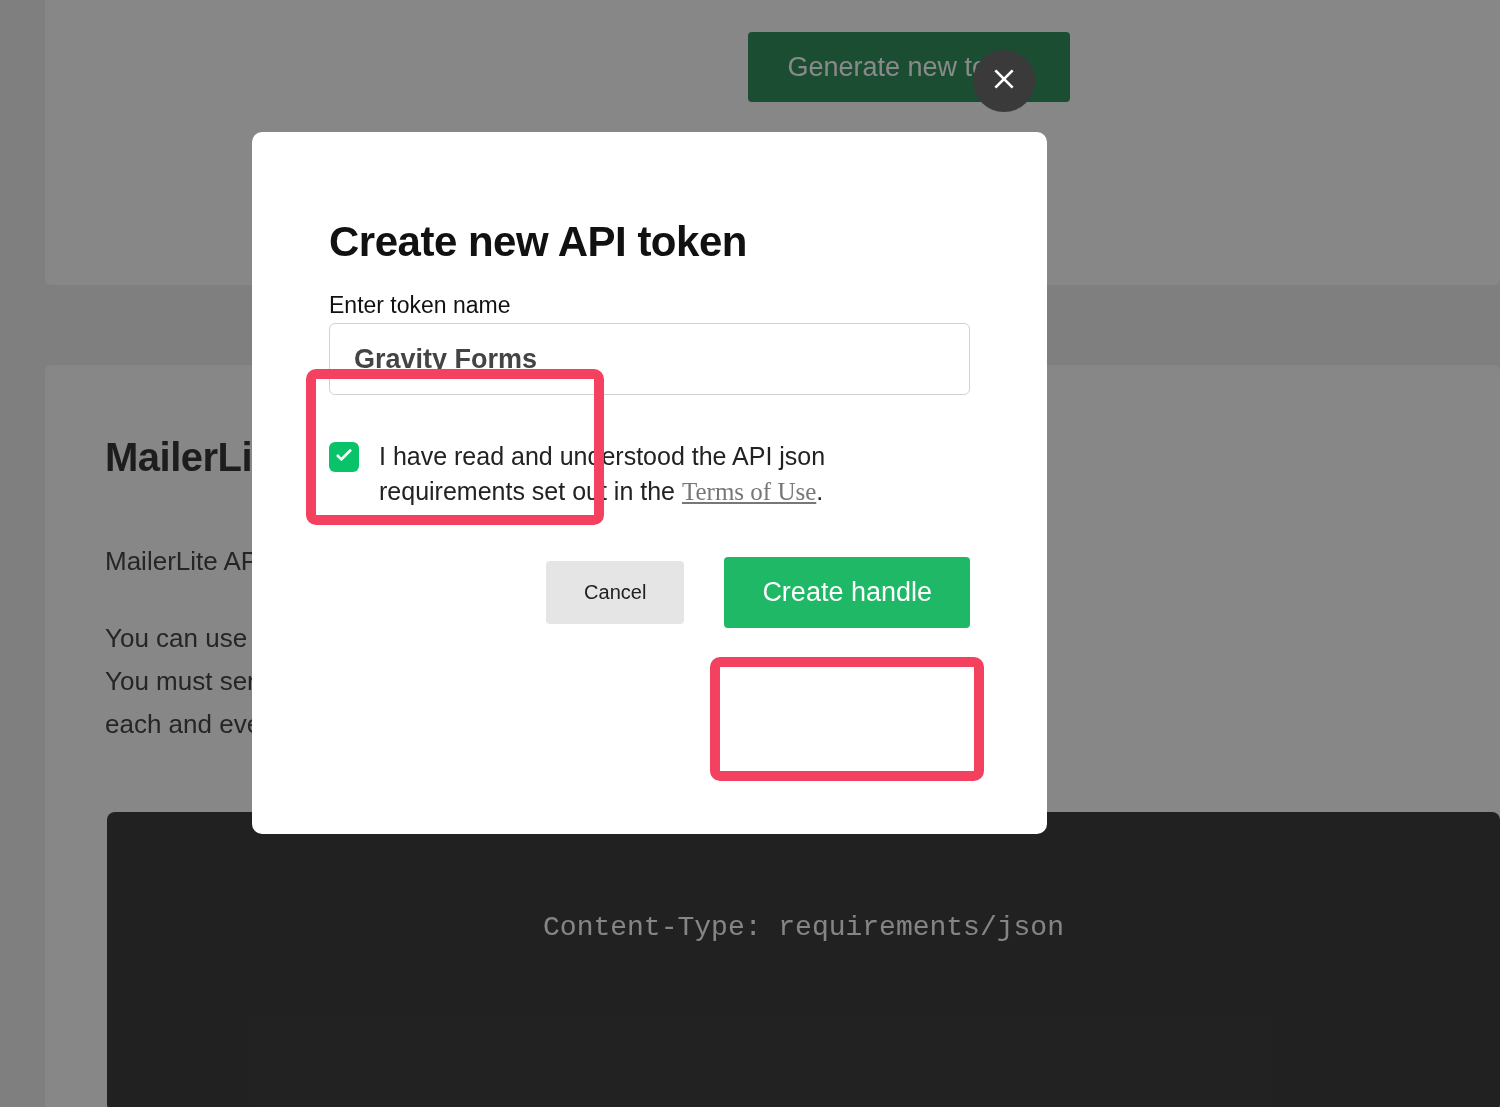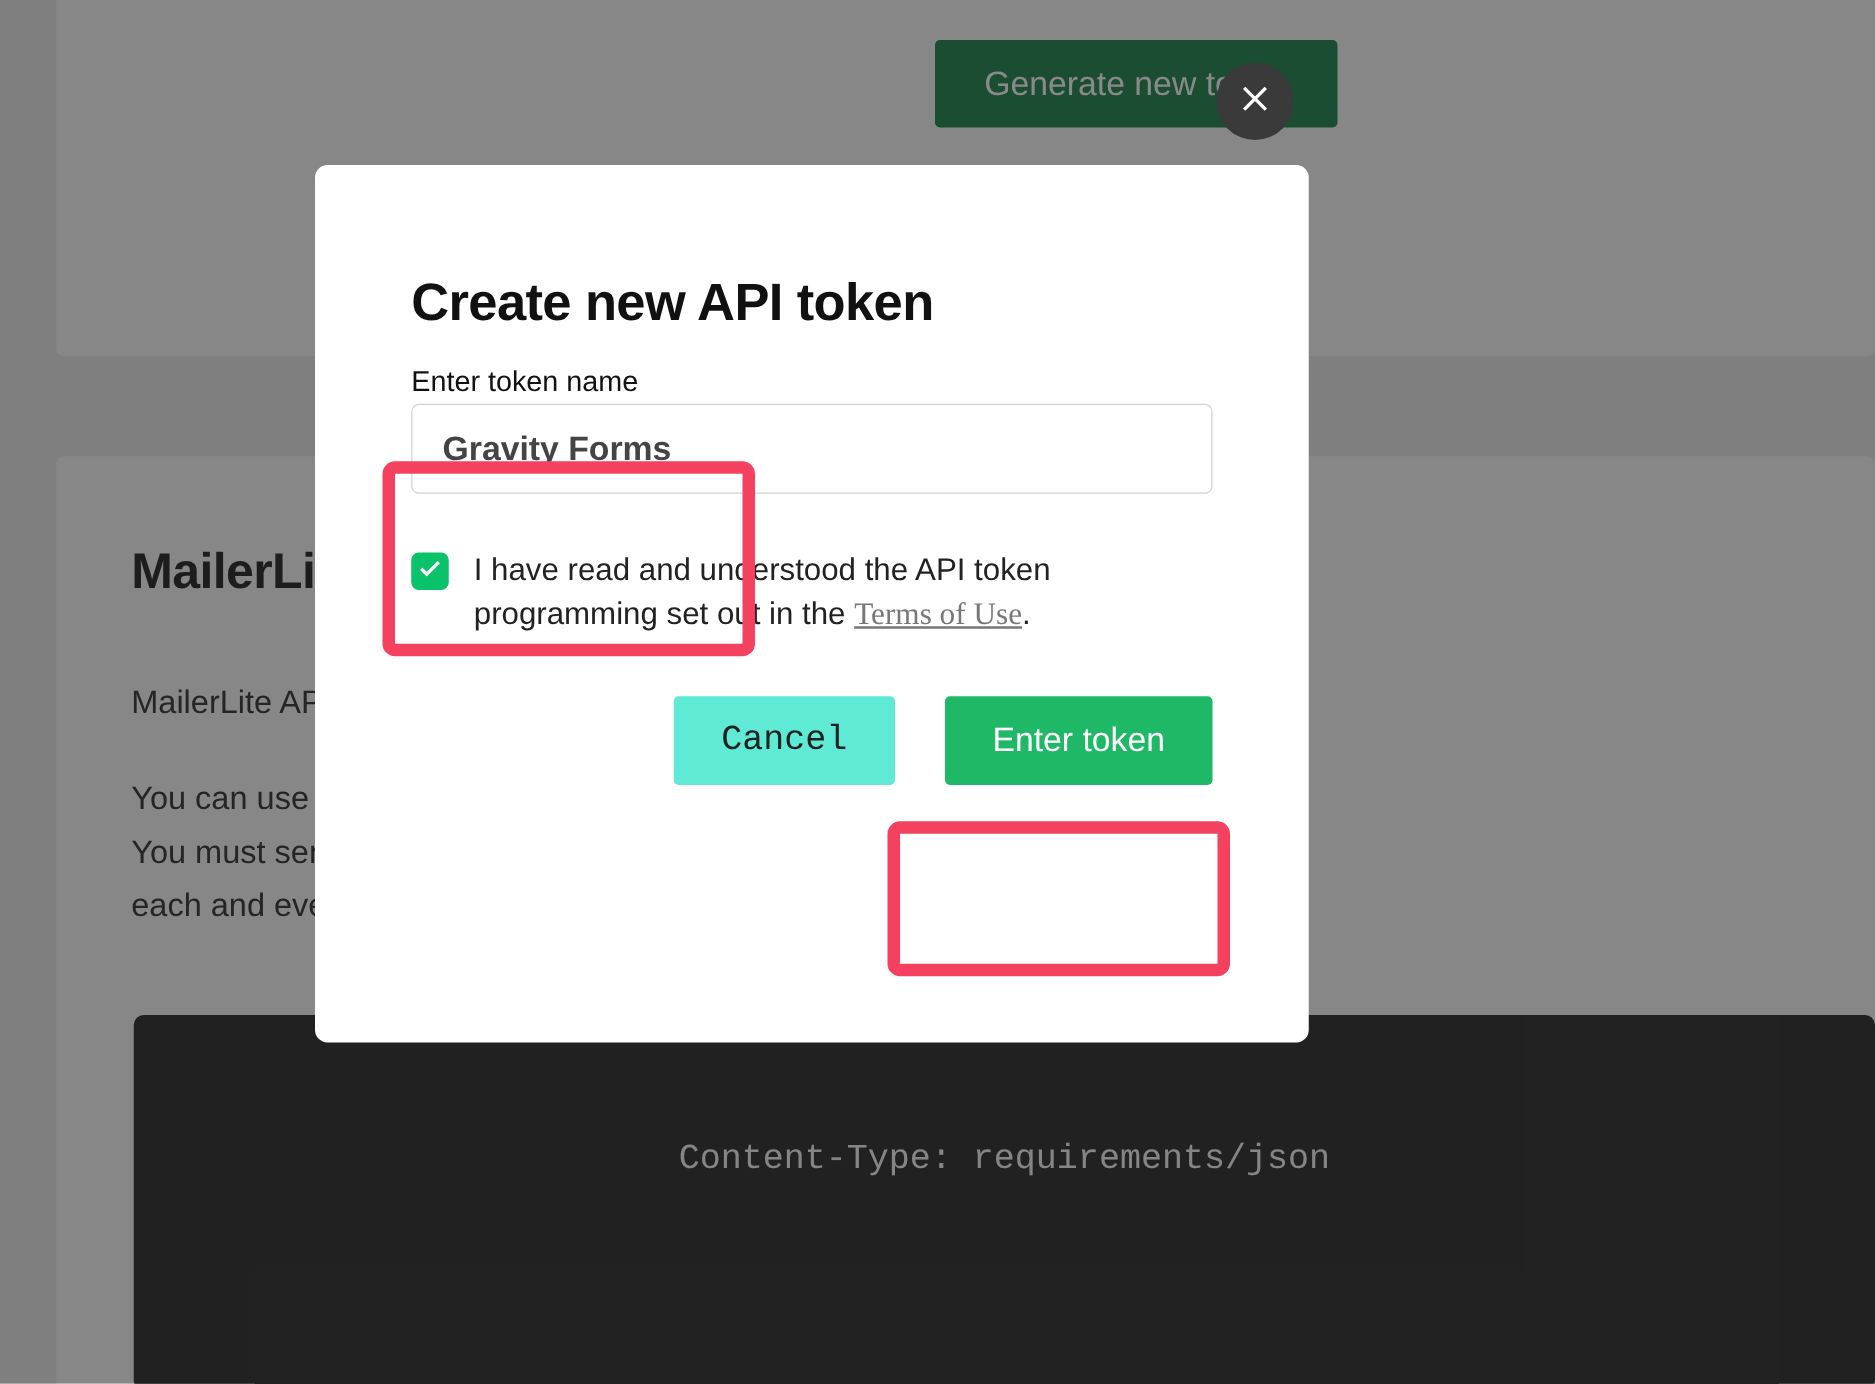--- a/index.html
+++ b/index.html
@@ -176,28 +176,28 @@
       font-family: Liberation Serif, serif;
     }
     .modal-actions {
       margin-top: 48px;
       display: flex;
       justify-content: flex-end;
       gap: 40px;
       align-items: center;
     }
     .btn-cancel {
-      background: #5eead4;
+      background: #e5e5e5;
       color: #222;
-      font-size: 28px;
+      font-size: 20px;
       padding: 20px 38px;
       border-radius: 4px;
       border: none;
       cursor: pointer;
-      font-family: Liberation Mono, monospace;
+      font-family: Liberation Sans, sans-serif;
     }
     .btn-create {
       background: #1fb866;
       color: #fff;
       font-size: 27px;
       padding: 20px 38px;
       border-radius: 4px;
       border: none;
       cursor: pointer;
       font-family: inherit;
@@ -253,24 +253,24 @@
 
   <div class="consent-row">
     <div class="checkbox">
       <span>
         <svg viewBox="0 0 20 16">
             <polyline points="2,8 7,13 18,2"></polyline>
           </svg>
       </span>
     </div>
     <div class="consent-text">
-      <span>I have read and understood the API token programming set out in the </span><span class="terms-link">Terms of Use</span><span>.</span>
+      <span>I have read and understood the API json requirements set out in the </span><span class="terms-link">Terms of Use</span><span>.</span>
     </div>
   </div>
 
   <div class="modal-actions">
     <button class="btn-cancel">Cancel</button>
-    <button class="btn-create">Enter token</button>
+    <button class="btn-create">Create handle</button>
   </div>
 </div>
 
 <div class="highlight hl-label"></div>
 <div class="highlight hl-create"></div>
 
 </body></html>

